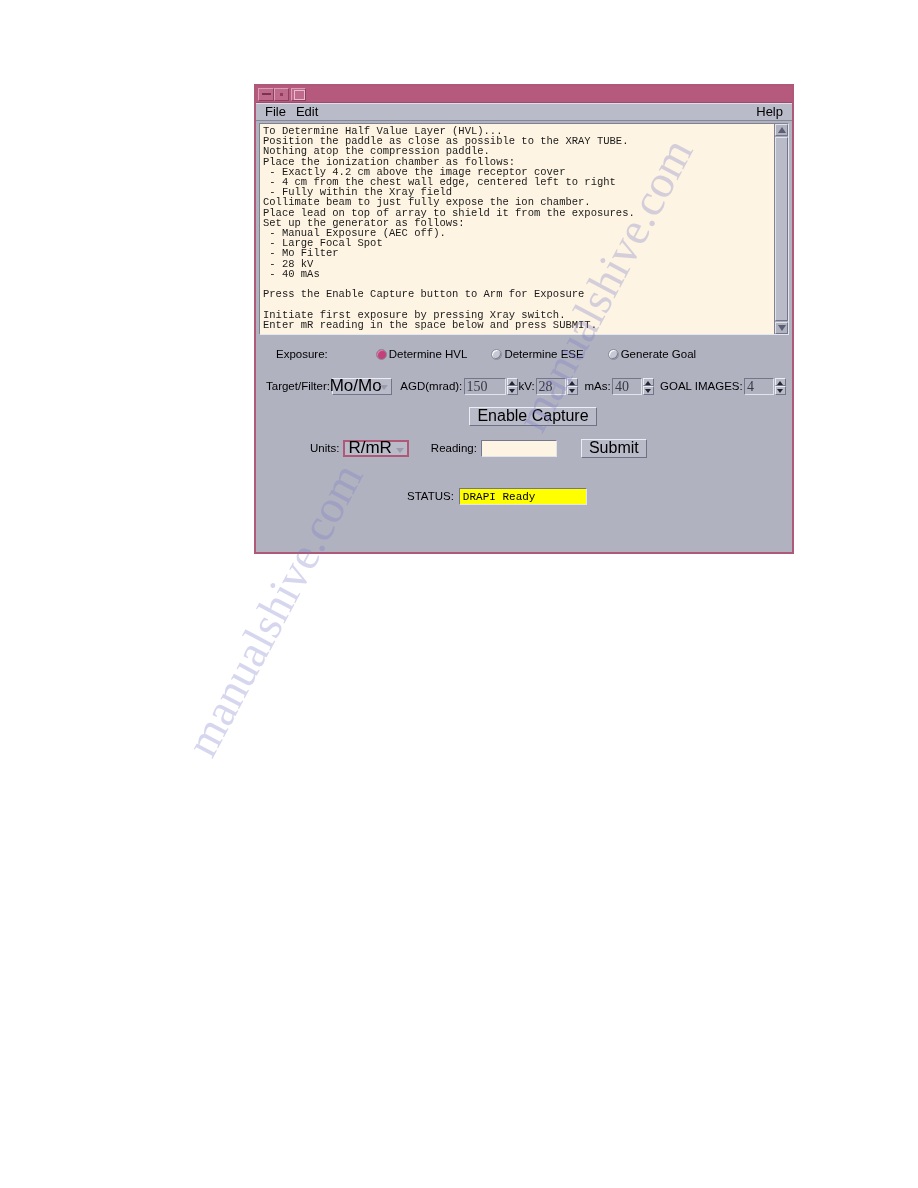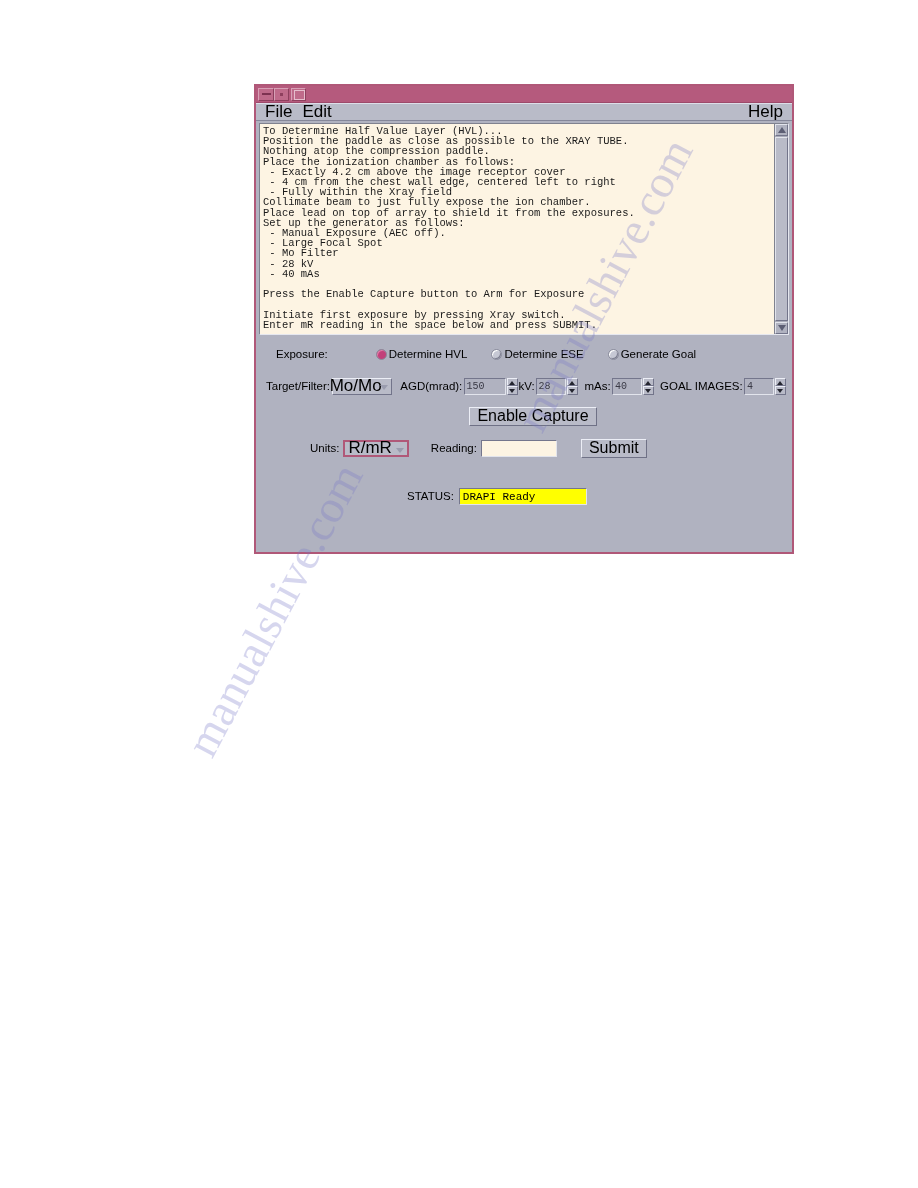--- a/index.html
+++ b/index.html
@@ -100,21 +100,21 @@
   
   #menu-bar {
     height: 18px;
     background: #b9bbc8;
     border-top: 1px solid #dcdee8;
     border-bottom: 1px solid #85879a;
     display: flex;
     align-items: center;
     padding: 0 4px;
     box-sizing: border-box;
-    font-size: 17px;
+    font-size: 13px;
     color: #000;
   }
   .menu-item {
     padding: 0 5px;
     line-height: 16px;
     font-family: "Liberation Sans", sans-serif;
   }
   .menu-spacer { flex: 1; }
 
   
@@ -253,22 +253,22 @@
     height: 17px;
   }
   .spin-input {
     width: 42px;
     background: #b0b2c0;
     border-top: 1px solid #74768c;
     border-left: 1px solid #74768c;
     border-right: 1px solid #e2e4ec;
     border-bottom: 1px solid #e2e4ec;
     box-sizing: border-box;
-    font-family: Liberation Mono, monospace;
-    font-size: 10px;
+    font-family: Liberation Serif, serif;
+    font-size: 14px;
     color: #3a3a46;
     padding: 1px 0 0 2px;
     line-height: 14px;
     overflow: hidden;
     white-space: nowrap;
   }
   .spin-btns {
     display: flex;
     flex-direction: column;
     width: 11px;

